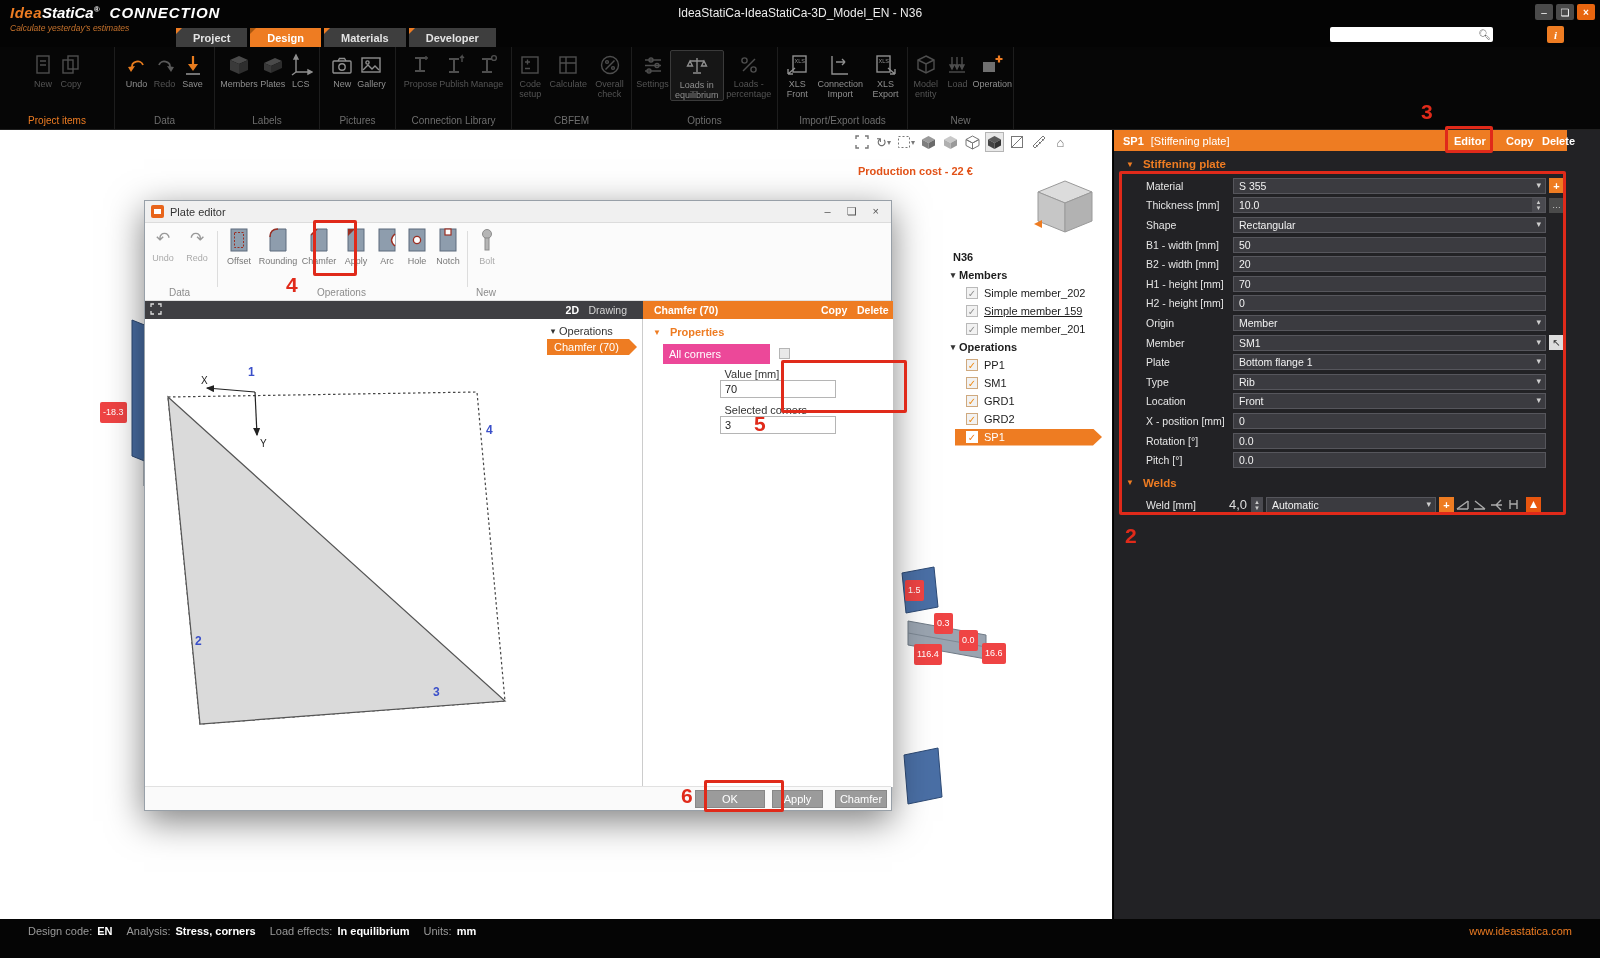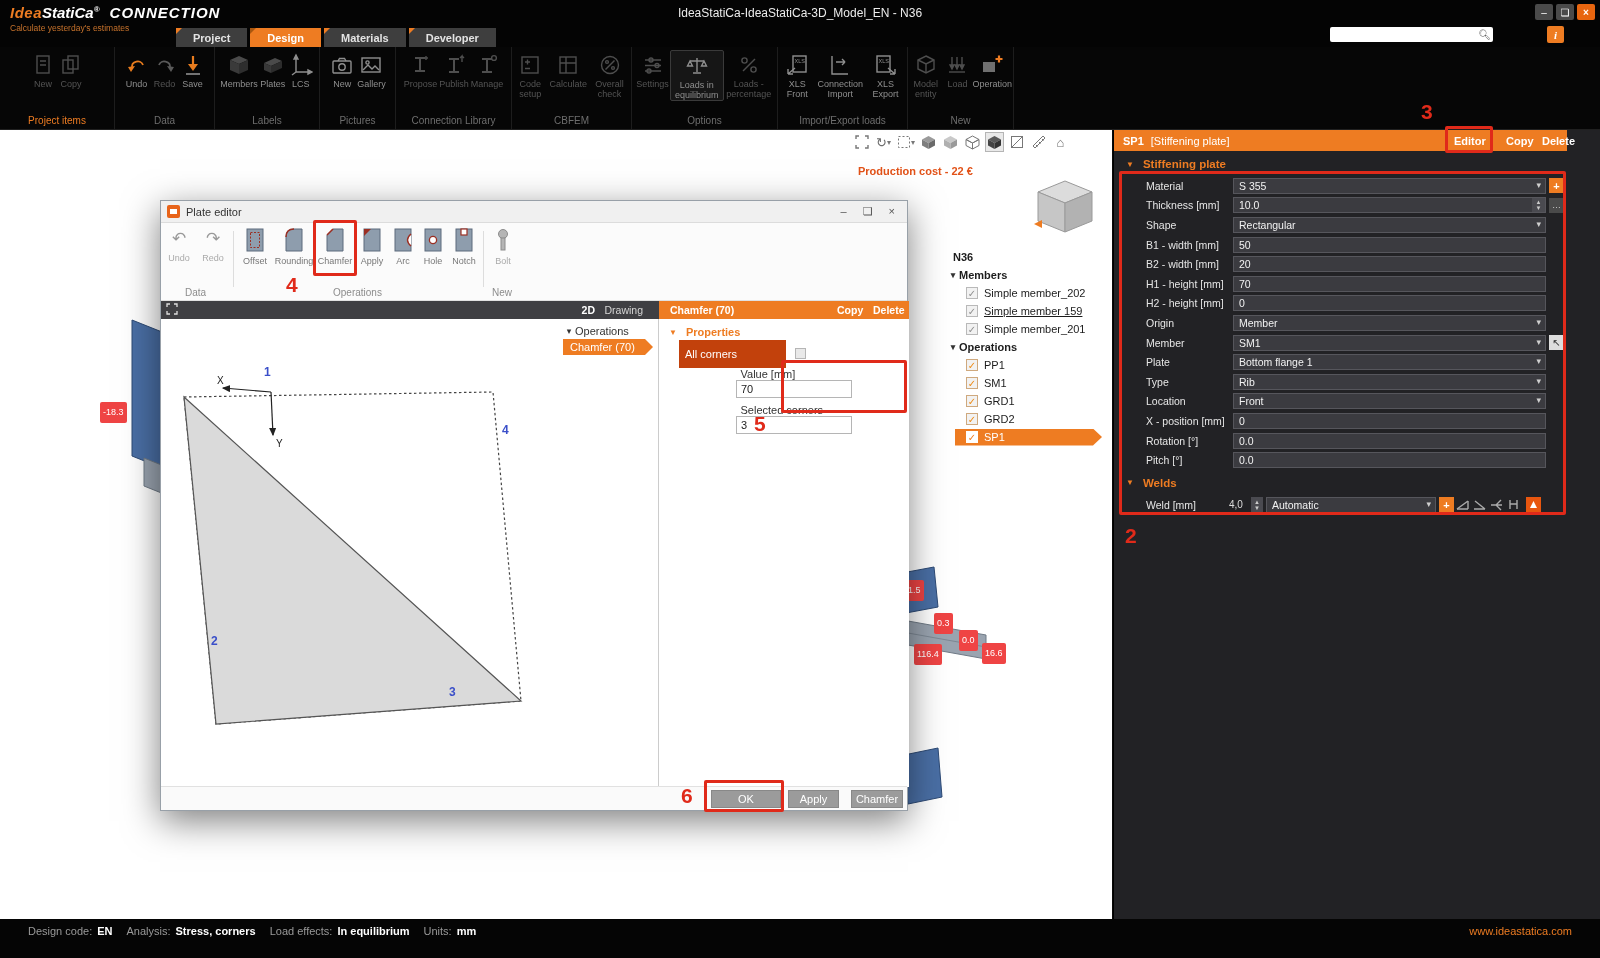--- a/index.html
+++ b/index.html
@@ -7,21 +7,21 @@
 body{font-family:"Liberation Sans",sans-serif;background:#000;}
 .app{position:relative;width:1600px;height:958px;background:#0a0a0a;overflow:hidden;}
 
 
 .header{position:absolute;left:0;top:0;width:100%;height:47px;background:#040404;z-index:5;}
 .logo{position:absolute;left:10px;top:5px;line-height:1;white-space:nowrap;}
 .logo-row{font-style:italic;font-weight:bold;font-size:15px;color:#fff;}
 .logo-idea{color:#ee7c22;letter-spacing:.5px;}
 .logo-reg{font-size:8px;vertical-align:super;}
 .logo-prod{margin-left:10px;letter-spacing:1px;}
-.tagline{font-size:8.5px;color:#c8732c;margin-top:4px;}
+.tagline{font-size:8.5px;color:#c8732c;font-style:italic;margin-top:4px;}
 .win-title{position:absolute;top:6px;left:420px;right:420px;text-align:center;font-size:12px;color:#ececec;}
 .win-btns{position:absolute;top:4px;right:5px;display:flex;gap:3px;}
 .win-btn{width:18px;height:16px;display:flex;align-items:center;justify-content:center;font-size:10px;color:#fff;background:#4a4a4a;border-radius:2px;cursor:pointer;}
 .win-btn.close{background:#e8650f;font-weight:bold;}
 .tabs{position:absolute;left:176px;bottom:0;display:flex;gap:3px;}
 .tab{position:relative;height:19px;padding:0 17px;display:flex;align-items:center;background:#3e3e3e;color:#e3e3e3;font-size:11px;font-weight:bold;cursor:pointer;}
 .tab::before{content:"";position:absolute;left:0;top:0;border-top:6px solid #ee7c22;border-right:6px solid transparent;}
 .tab.active{background:#ee7c22;color:#fff;}
 .tab.active::before{border-top-color:#a9560e;}
 .searchbox{position:absolute;right:107px;top:27px;width:163px;height:15px;background:#fff;border-radius:2px;display:flex;align-items:center;padding-right:2px;}
@@ -69,21 +69,21 @@
 .chkbox.orange{color:#ee8b16;border-color:#cfa97e;}
 .ul{text-decoration:underline;}
 .sp1row{margin-left:10px;width:147px;height:17px;background:#ee7c22;color:#fff;display:flex;align-items:center;padding-left:11px;clip-path:polygon(0 0,calc(100% - 9px) 0,100% 50%,calc(100% - 9px) 100%,0 100%);cursor:pointer;}
 .sp1row .chkbox{background:#fff;color:#ee7c22;border-color:#fff;}
 
 
 .dimlbl{position:absolute;background:#ef4444;color:#fff;font-size:9px;padding:4px 3px;border-radius:2px;line-height:13px;z-index:2;}
 .beamsvg{position:absolute;z-index:1;}
 
 
-.dialog{position:absolute;left:160px;top:200px;width:748px;height:611px;background:#fff;border:1px solid #98a0a8;box-shadow:0 10px 34px rgba(0,0,0,.5);z-index:10;font-size:11px;}
+.dialog{position:absolute;left:144px;top:200px;width:748px;height:611px;background:#fff;border:1px solid #98a0a8;box-shadow:0 10px 34px rgba(0,0,0,.5);z-index:10;font-size:11px;}
 .dlg-title{height:22px;background:#f0f0f0;display:flex;align-items:center;padding:0 6px;border-bottom:1px solid #dcdcdc;}
 .dlg-icon{width:13px;height:13px;background:#e8641a;margin-right:6px;position:relative;border-radius:2px;}
 .dlg-icon::after{content:"";position:absolute;left:3px;top:4px;width:7px;height:5px;background:#fff;}
 .dlg-title-text{font-size:11px;color:#333;flex:1;}
 .dlg-winbtns{display:flex;gap:16px;color:#555;font-size:11px;padding-right:6px;}
 .dlg-winbtns span{cursor:pointer;}
 .dlg-toolbar{position:absolute;left:0;top:22px;width:100%;height:78px;background:#fbfbfb;border-bottom:1px solid #e1e1e1;}
 .tbb{position:absolute;top:4px;display:flex;flex-direction:column;align-items:center;cursor:pointer;}
 .tbb .lb{font-size:9px;color:#777;margin-top:2px;}
 .tbb.dis .lb{color:#aaa;}
@@ -100,21 +100,21 @@
 .canvas{position:absolute;left:0;top:118px;width:498px;height:468px;background:#fff;border-right:1px solid #ccc;overflow:hidden;}
 .cornlbl{position:absolute;color:#3a4fc9;font-size:12px;font-weight:bold;}
 .axlbl{position:absolute;color:#222;font-size:10px;}
 .ovl{position:absolute;top:3px;right:3px;width:92px;}
 .ovl-row{height:17px;display:flex;align-items:center;color:#333;cursor:pointer;}
 .ovl-chamfer{width:90px;height:16px;background:#ee7c22;color:#fff;display:flex;align-items:center;padding-left:7px;clip-path:polygon(0 0,calc(100% - 8px) 0,100% 50%,calc(100% - 8px) 100%,0 100%);cursor:pointer;}
 .props-panel{position:absolute;left:498px;top:118px;width:250px;height:468px;background:#fff;}
 .pp-properties{display:flex;align-items:center;margin:7px 0 7px 10px;color:#ee7c22;font-weight:bold;}
 .pp-tri{font-size:8px;margin-right:9px;}
 .pp-allrow{display:flex;align-items:center;margin-left:20px;height:17px;}
-.pp-allbar{width:107px;height:28px;background:#c2410c;color:#fff;display:flex;align-items:center;padding-left:6px;cursor:pointer;}
+.pp-allbar{width:107px;height:20px;background:#ec4899;color:#fff;display:flex;align-items:center;padding-left:6px;cursor:pointer;}
 .pp-check{width:11px;height:11px;background:#e9e9e9;border:1px solid #b5b5b5;margin-left:9px;cursor:pointer;}
 .pp-frow{display:flex;align-items:center;margin:6px 0 0 20px;flex-direction:column;}
 .pp-lbl{width:107px;color:#333;}
 .pp-input{width:116px;height:18px;border:1px solid #b5b5b5;padding:0 4px;display:flex;align-items:center;background:#fff;color:#222;cursor:text;}
 .dlg-bottom{position:absolute;left:0;bottom:0;width:100%;height:24px;background:#fafafa;border-top:1px solid #e1e1e1;}
 .dbtn{position:absolute;top:3px;height:18px;background:#9b9b9b;border:1px solid #888;color:#fff;display:flex;align-items:center;justify-content:center;cursor:pointer;}
 
 
 .plico{display:block;}
 
@@ -127,21 +127,21 @@
 .rp-row{height:19.6px;display:flex;align-items:center;padding-left:32px;}
 .rp-lbl{width:87px;color:#e6e6e6;font-size:10.5px;}
 .rp-field{width:313px;height:16px;background:#3b3b40;border:1px solid #56565c;color:#f2f2f2;font-size:10.5px;display:flex;align-items:center;padding:0 5px;position:relative;cursor:pointer;}
 .rp-field.select::after{content:"▾";position:absolute;right:4px;top:1px;color:#cfcfcf;font-size:9px;}
 .spin{position:absolute;right:0;top:0;bottom:0;width:13px;background:#4a4a50;display:flex;flex-direction:column;align-items:center;justify-content:center;color:#ccc;font-size:6px;line-height:1;cursor:pointer;}
 .rp-extra{width:15px;height:15px;margin-left:3px;display:flex;align-items:center;justify-content:center;font-size:11px;cursor:pointer;flex:0 0 auto;}
 .plus-btn{background:#ee7c22;color:#fff;font-weight:bold;}
 .dots-btn{background:#4a4a4a;color:#ccc;font-size:9px;}
 .pick-btn{background:#ddd;color:#222;font-size:10px;}
 .rp-weldrow{height:20px;display:flex;align-items:center;padding-left:32px;margin-top:2px;}
-.weld-size{width:22px;color:#ddd;font-size:10px;}
+.weld-size{width:22px;color:#ddd;font-size:13px;}
 .weld-spin{width:12px;height:16px;background:#4a4a50;display:flex;flex-direction:column;align-items:center;justify-content:center;color:#ccc;font-size:6px;line-height:1;margin-right:3px;cursor:pointer;}
 .weld-select{width:170px;}
 .weldico{width:17px;height:16px;display:flex;align-items:center;justify-content:center;cursor:pointer;}
 .warn-btn{width:15px;height:15px;background:#e8560f;margin-left:4px;display:flex;align-items:center;justify-content:center;cursor:pointer;}
 
 
 .statusbar{position:absolute;left:0;top:919px;width:100%;height:39px;background:#050505;display:flex;align-items:flex-start;padding:6px 28px 0 28px;font-size:11px;color:#9a9a9a;}
 .sb-pair{display:flex;gap:5px;margin-right:14px;white-space:nowrap;}
 .sb-val{color:#fff;font-weight:bold;}
 .sb-web{margin-left:auto;color:#ee7c22;cursor:pointer;}

